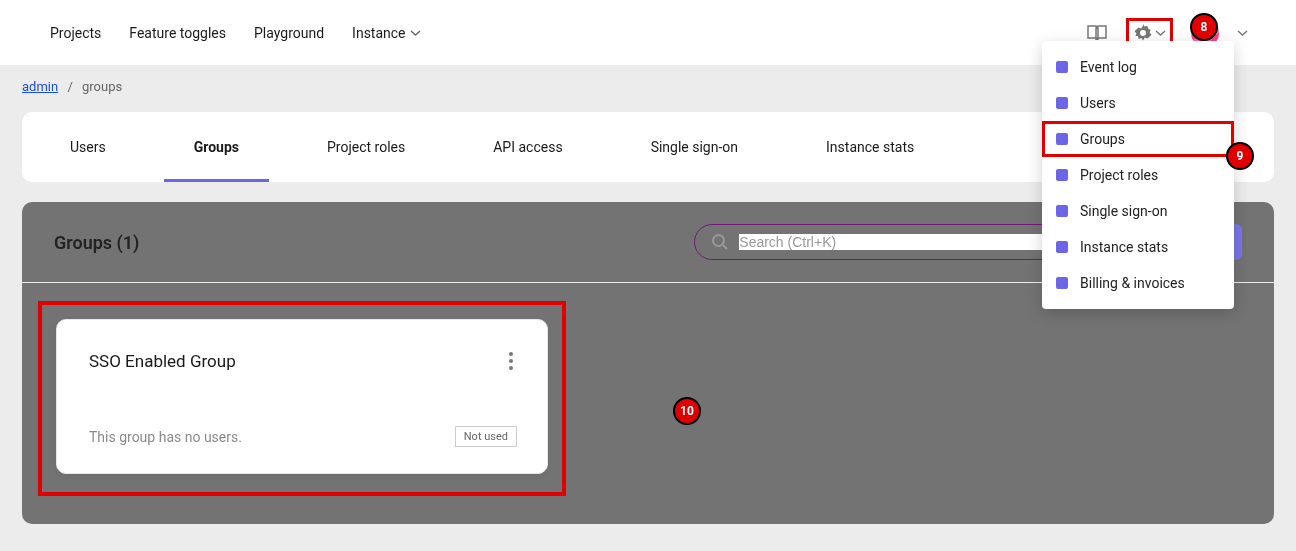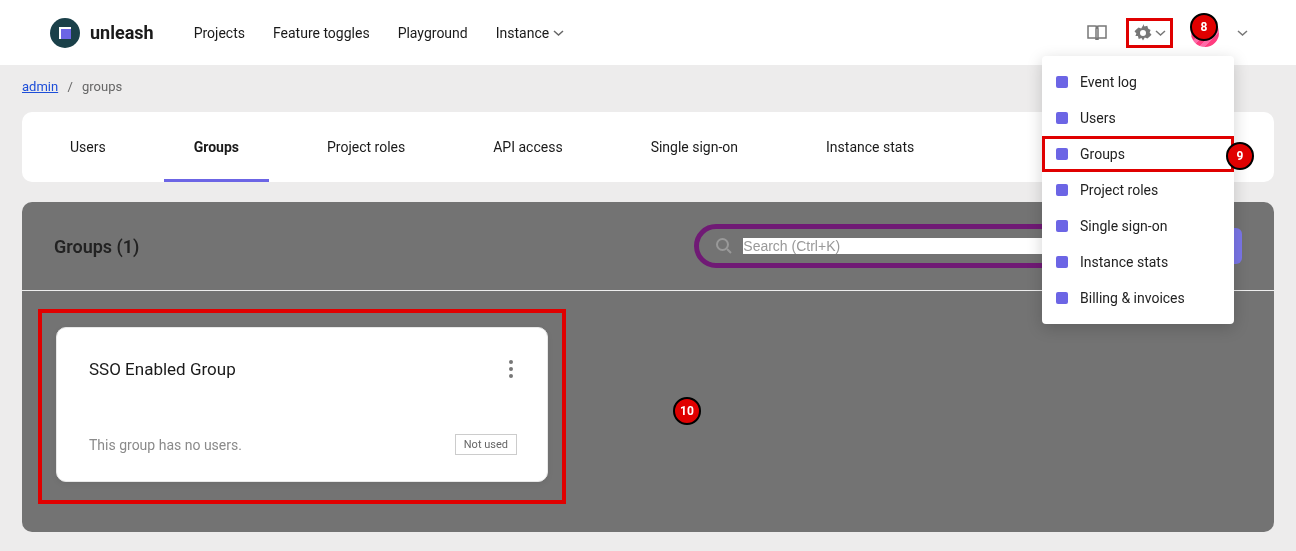--- a/index.html
+++ b/index.html
@@ -147,21 +147,21 @@
       border-bottom: 1px solid #eee;
     }
     .panel-title {
       font-size: 18px;
       font-weight: 600;
       color: #222;
     }
     .search-box {
       display: flex;
       align-items: center;
-      border: 5px solid #701a75;
+      border: 1px solid #701a75;
       border-radius: 22px;
       padding: 8px 16px;
       width: 430px;
       gap: 10px;
     }
     .search-box input {
       border: none;
       outline: none;
       flex: 1;
       font-size: 14px;
@@ -215,21 +215,21 @@
     }
     .badge {
       border: 1px solid #ccc;
       border-radius: 0;
       padding: 3px 8px;
       font-size: 11px;
       color: #666;
     }
     .dropdown {
       position: absolute;
-      top: 56px;
+      top: 41px;
       right: 62px;
       width: 192px;
       background: #fff;
       border-radius: 4px;
       box-shadow: 0 4px 16px rgba(0,0,0,0.18);
       padding: 8px 0;
       z-index: 100;
     }
     .dropdown-item {
       display: flex;
@@ -285,26 +285,20 @@
     .right-group {
       display: flex;
       align-items: center;
       gap: 14px;
     }
   </style>
 </head>
 <body>
 
 <div class="header">
-  <div class="logo-wrap">
-    <div class="logo-circle">
-      <div class="logo-inner"></div>
-    </div>
-    <span class="logo-text">unleash</span>
-  </div>
   <nav class="nav">
     <div class="nav-item">Projects</div>
     <div class="nav-item">Feature toggles</div>
     <div class="nav-item">Playground</div>
     <div class="nav-item">
       <span>Instance</span>
       <svg class="chevron" width="11" height="6" viewBox="0 0 11 6">
           <path d="M1 1l4.5 4L10 1" stroke="#666" stroke-width="1.5" fill="none"></path>
         </svg>
     </div>

